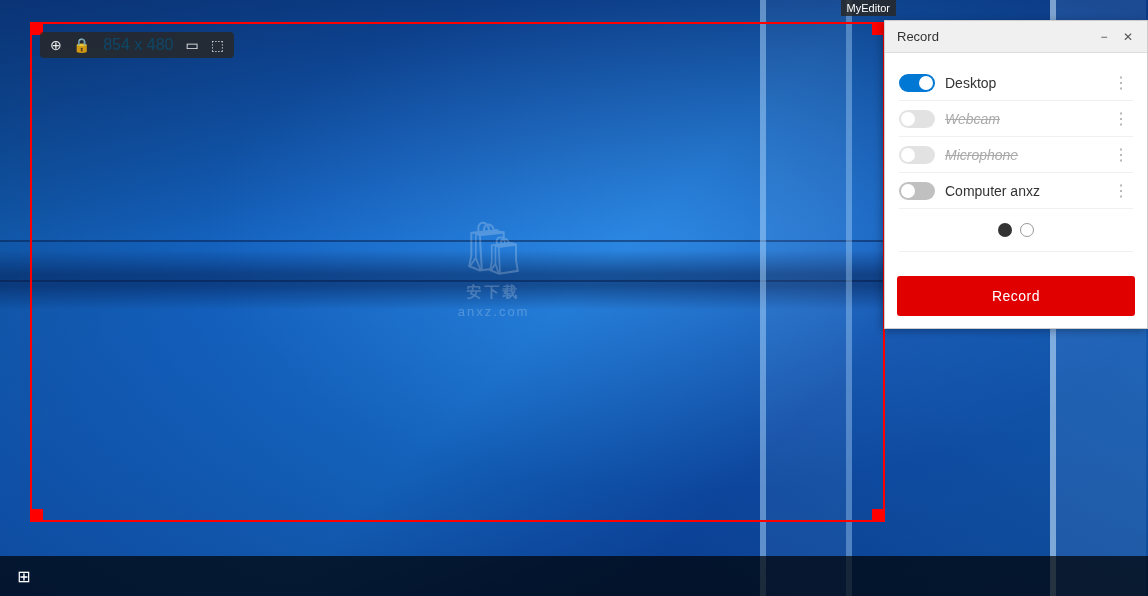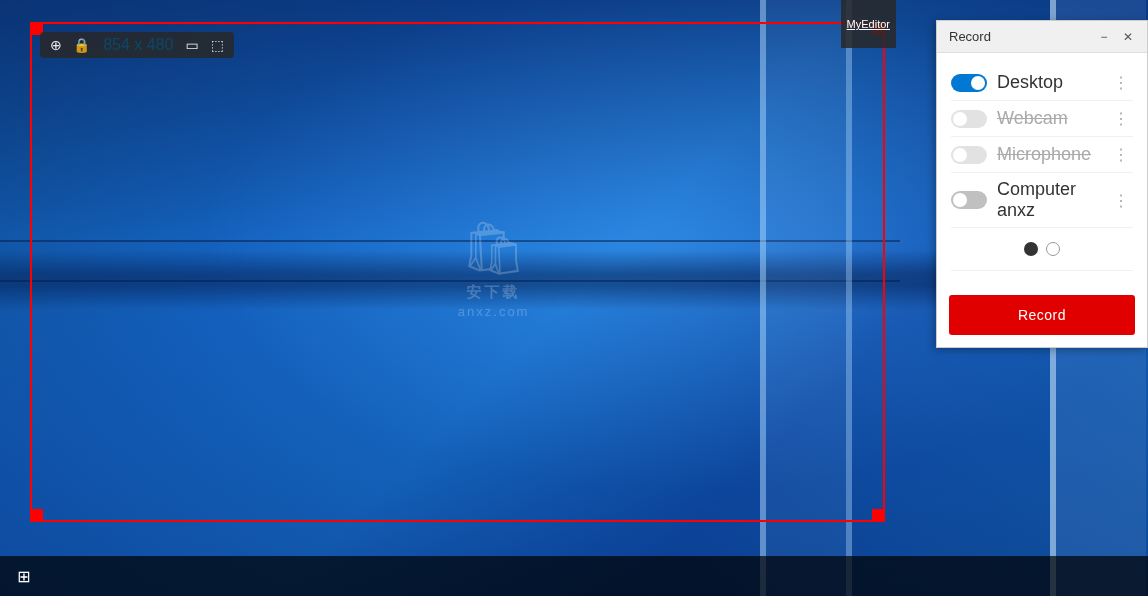--- a/index.html
+++ b/index.html
@@ -115,21 +115,21 @@
       text-align: center;
       color: rgba(255,255,255,0.25);
       pointer-events: none;
     }
 
     
     .record-panel {
       position: absolute;
       top: 20px;
       right: 0;
-      width: 212px;
+      width: 264px;
       background: #a21caf;
       border: 1px solid #ccc;
       box-shadow: -2px 2px 8px rgba(0,0,0,0.3);
       z-index: 100;
     }
 
     .record-titlebar {
       background: #f0f0f0;
       display: flex;
       align-items: center;
@@ -220,27 +220,28 @@
       border-radius: 50%;
       background: white;
       transition: left 0.15s;
     }
 
     .toggle.on::after { left: 20px; }
     .toggle.off::after { left: 2px; }
     .toggle.disabled::after { left: 2px; }
 
     .row-label {
-      font-size: 18px;
+      font-size: 14px;
       color: #333;
     }
 
     .row-label.disabled {
       color: #aaa;
       text-decoration: line-through;
+      font-style: italic;
     }
 
     .three-dots {
       color: #aaa;
       font-size: 16px;
       cursor: pointer;
       padding: 2px 4px;
       border-radius: 2px;
     }
 
@@ -283,23 +284,22 @@
     }
 
     
     .myeditor-label {
       position: absolute;
       top: 0;
       right: 252px;
       background: rgba(40,40,40,0.85);
       color: white;
       font-size: 11px;
-      padding: 18px 6px;
+      padding: 2px 6px;
       z-index: 101;
-      text-decoration: underline;
     }
 
     
     .taskbar-start {
       position: absolute;
       bottom: 0;
       left: 0;
       width: 48px;
       height: 40px;
       display: flex;

